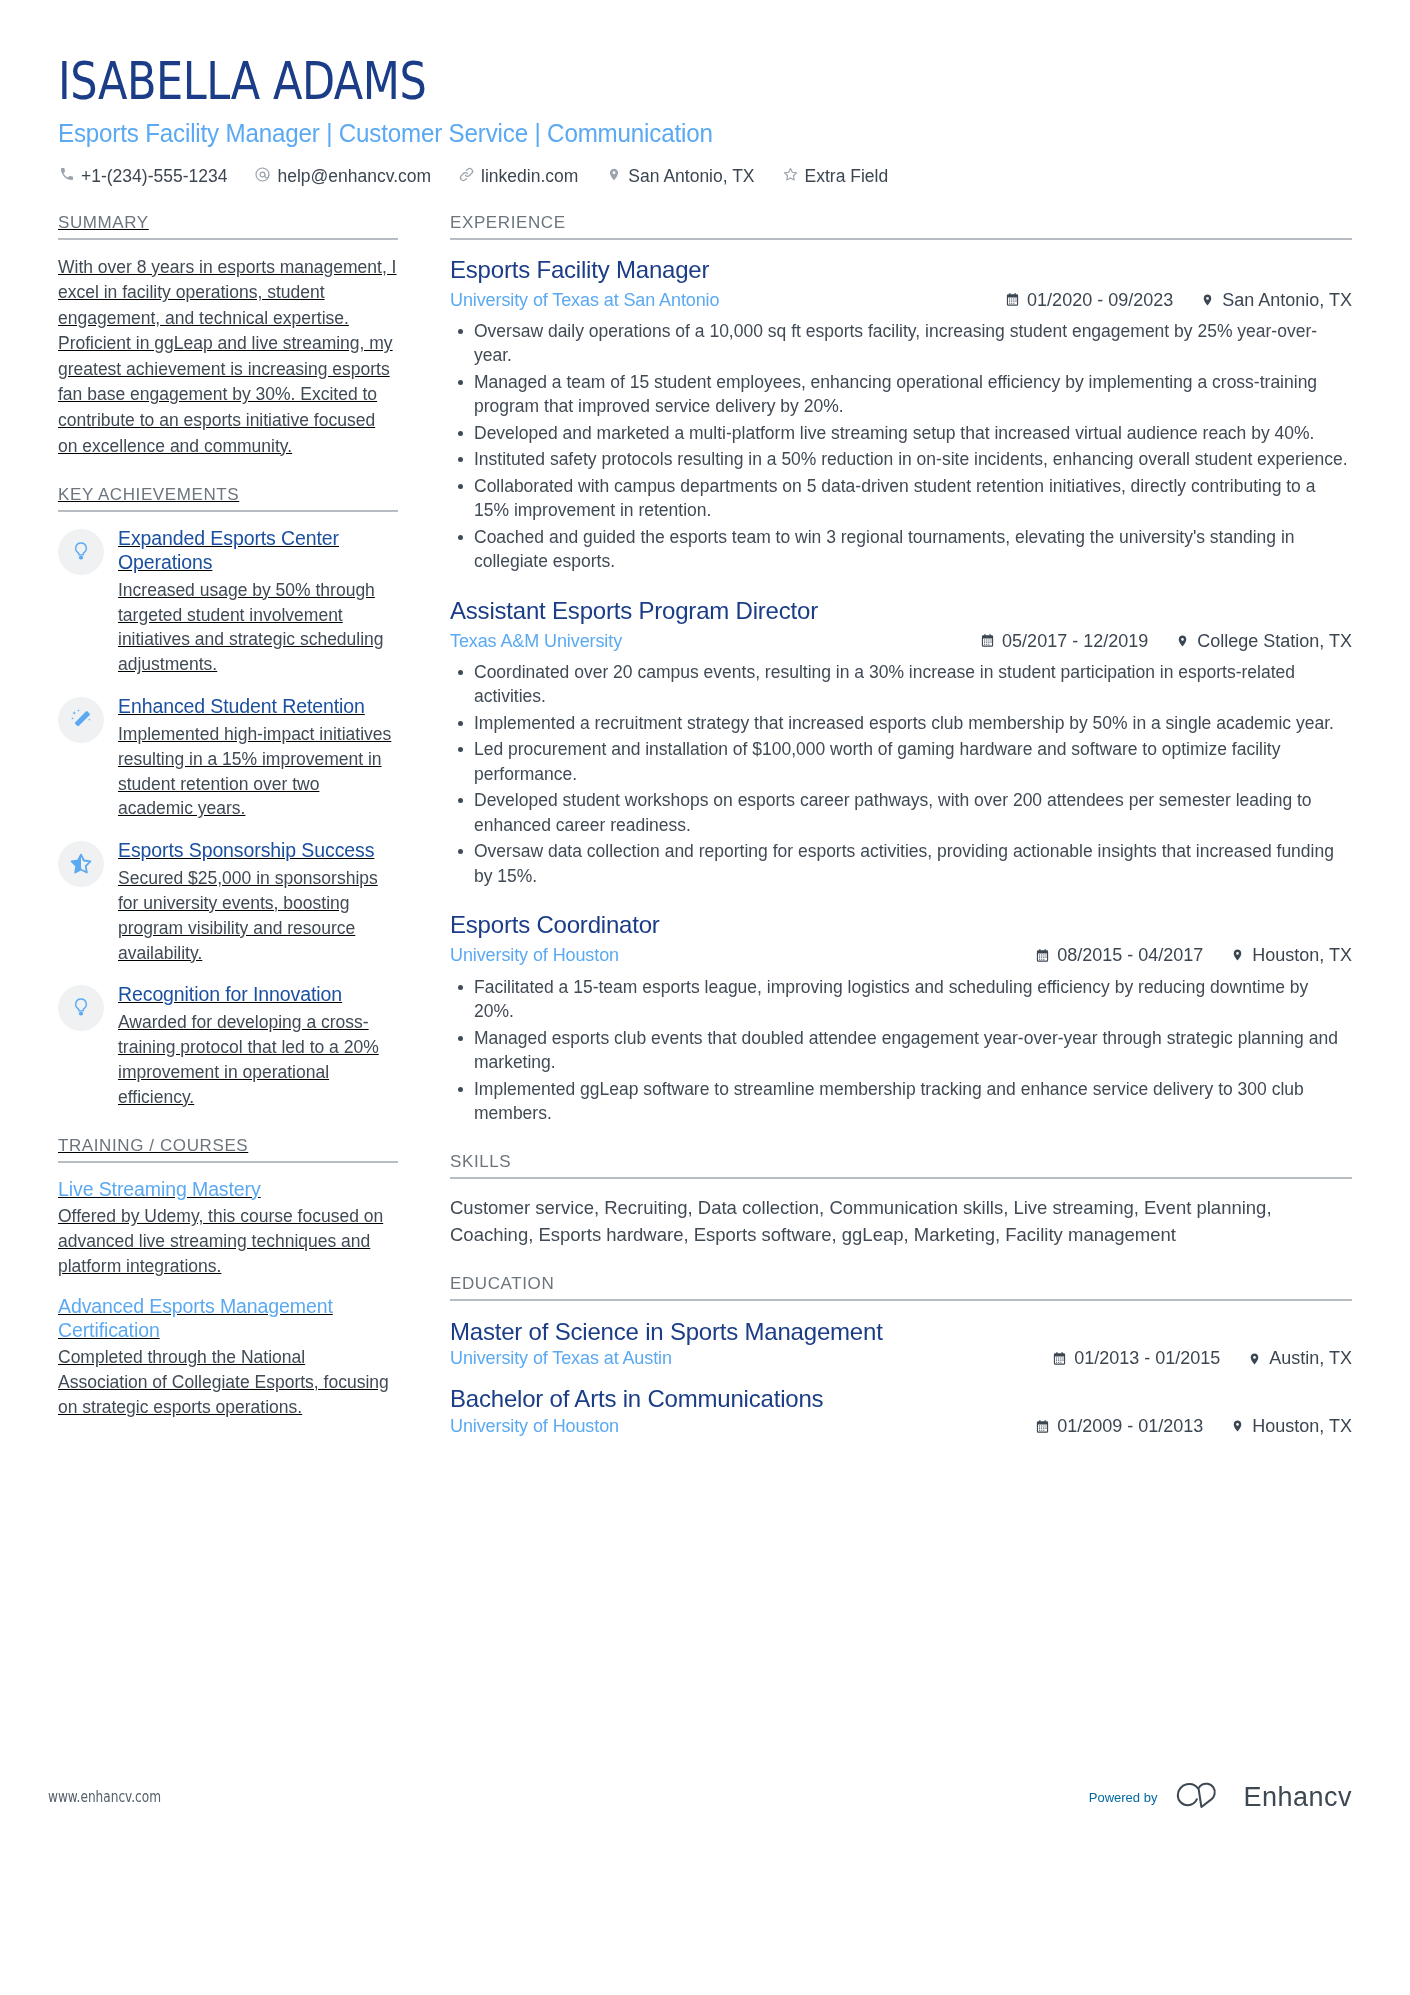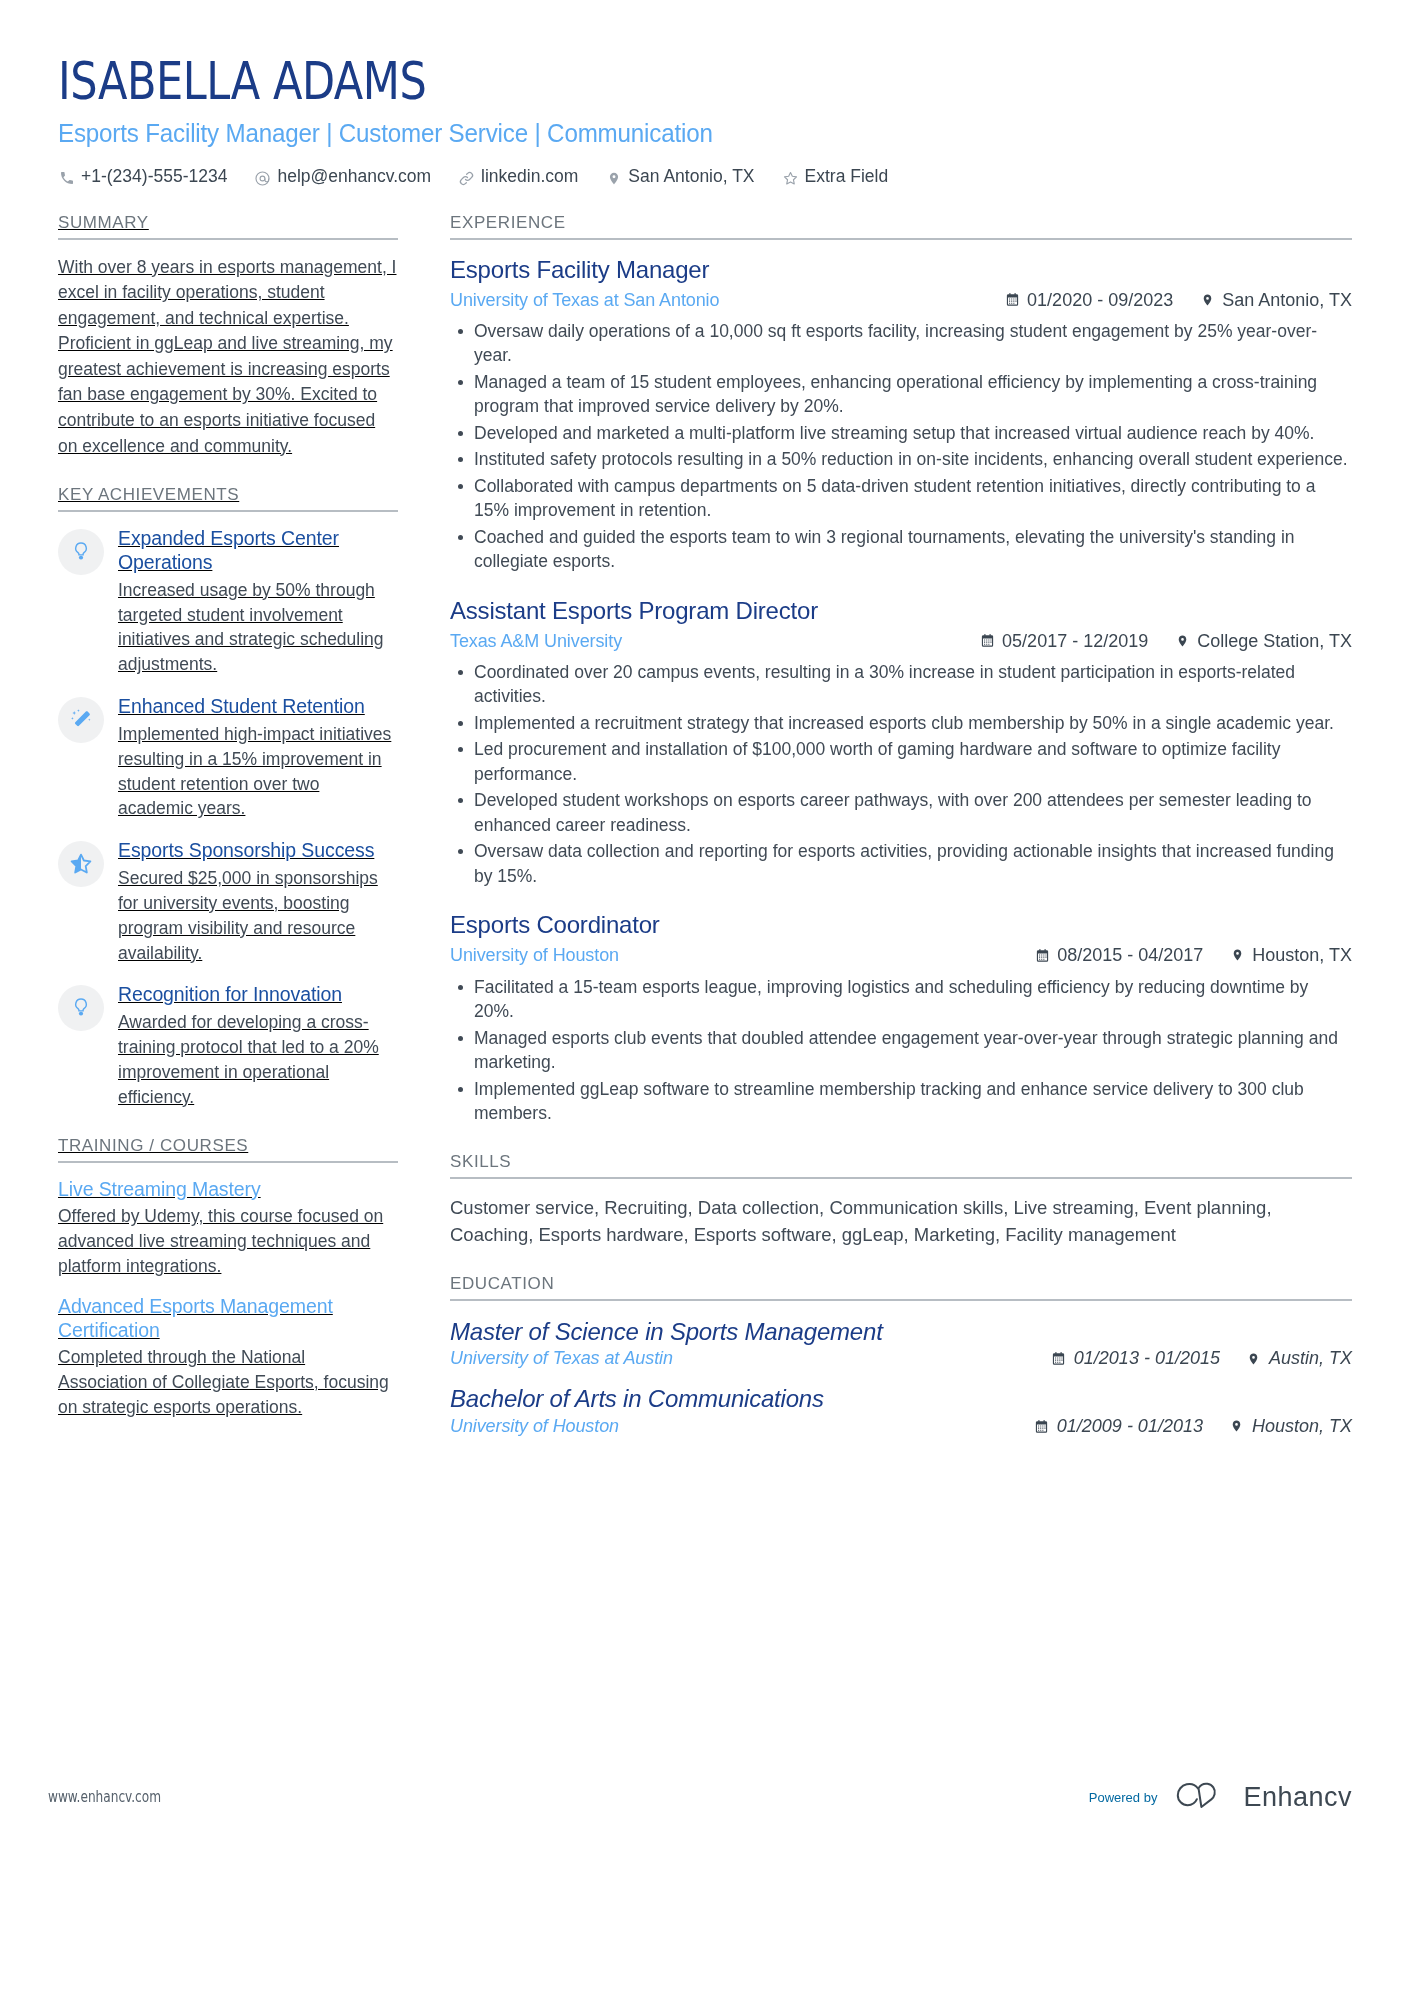--- a/index.html
+++ b/index.html
@@ -46,21 +46,21 @@
     display: flex;
     align-items: center;
     flex-wrap: nowrap;
     margin-top: 16px;
     gap: 0;
     font-size: 17.5px;
     color: #3b4651;
   }
   .contact-item {
     display: flex;
-    align-items: flex-end;
+    align-items: flex-start;
     gap: 6px;
     margin-right: 27px;
     white-space: nowrap;
   }
   .contact-item .ci {
     display: inline-flex;
     align-items: center;
     justify-content: center;
     width: 17px;
     height: 17px;
@@ -200,21 +200,21 @@
   }
 
   
   .skills-text {
     font-size: 18.5px;
     line-height: 1.48;
     color: #404a55;
   }
 
   
-  .edu { margin-bottom: 14px; font-style: italic; }
+  .edu { margin-bottom: 14px; }
   .edu-degree {
     font-size: 24px;
     color: #1b3c87;
     letter-spacing: -0.2px;
     line-height: 1.3;
     margin-bottom: 1px;
   }
   .edu-meta { display: flex; align-items: center; font-size: 18px; }
   .edu-school { color: #5aa9f2; white-space: nowrap; letter-spacing: -0.1px; }
 

